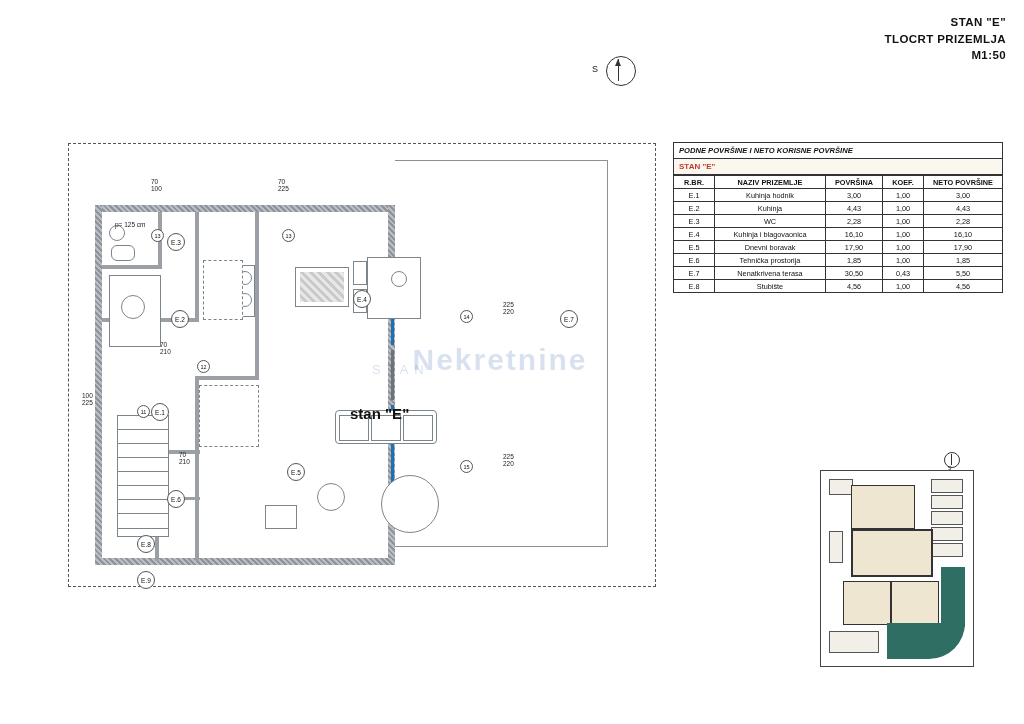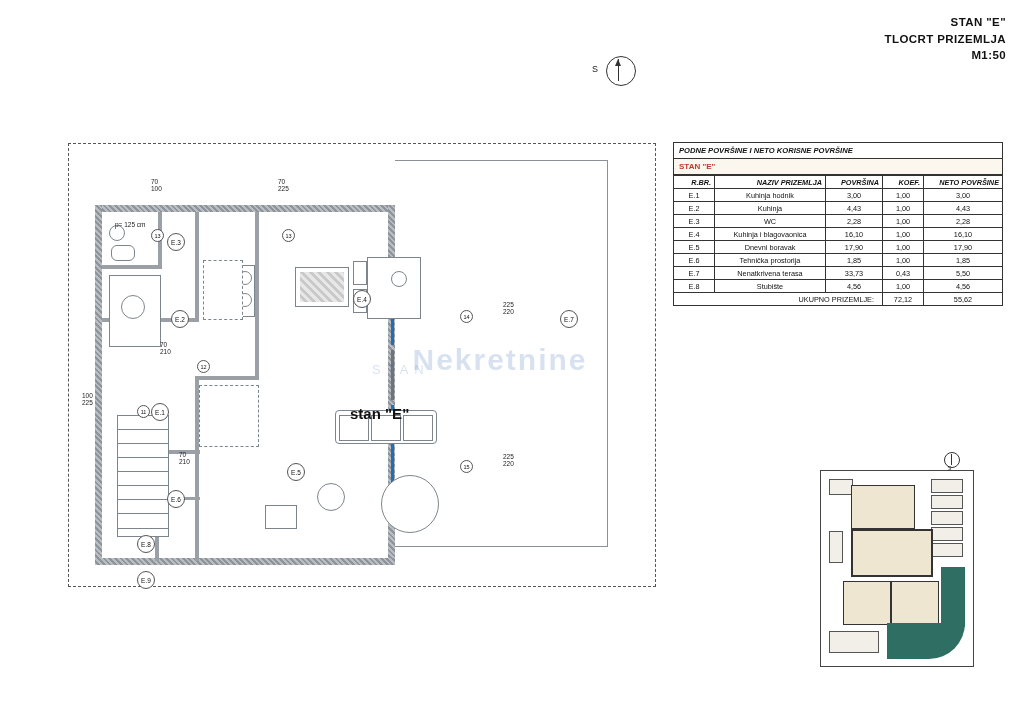--- a/index.html
+++ b/index.html
@@ -34,21 +34,21 @@
   .ctag{position:absolute;border:1px solid #555;border-radius:50%;width:11px;height:11px;font-size:5.5px;display:flex;align-items:center;justify-content:center;background:#fff;color:#111;}
   .stanE{position:absolute;left:255px;top:200px;font-size:15px;font-weight:700;color:#111;}
 
   
   .legend{position:absolute;left:673px;top:142px;width:330px;font-size:7.6px;color:#111;}
   .legend .hdr{border:1px solid #333;padding:3px 5px;font-style:italic;font-weight:700;font-size:7.6px;background:#fff;}
   .legend .stan{border:1px solid #333;border-top:none;padding:3px 5px;font-weight:700;color:#c0392b;background:#fbf7ee;font-size:8px;}
   .legend .prz{border:1px solid #333;border-top:none;padding:3px 5px;font-style:italic;font-weight:700;}
   .legend table{border-collapse:collapse;width:100%;}
   .legend table td,.legend table th{border:1px solid #333;padding:1.5px 3px;font-size:7.3px;}
-  .legend table th{font-style:italic;font-weight:700;text-align:right;}
+  .legend table th{font-weight:700;text-align:center;}
   .legend table td.c{text-align:center;}
   .legend table td.r{text-align:right;padding-right:8px;}
   .legend table td.name{text-align:center;}
   .legend .total td{font-weight:400;}
 
   
   .site{position:absolute;left:820px;top:470px;width:152px;height:195px;border:1px solid #444;background:#fff;}
   .site .blk{position:absolute;border:1px solid #555;background:#f2efe9;}
   .site .dark{position:absolute;background:#2f6f63;}
   .site .hl{position:absolute;border:1px solid #333;background:#efe6d2;}
@@ -181,21 +181,21 @@
   <div class="wm">Nekretnine</div>
   <div class="wm2">STAN</div>
 
   <div class="legend">
     <div class="hdr">PODNE POVRŠINE I NETO KORISNE POVRŠINE</div>
     <div class="stan">STAN "E"</div>
     <table>
       <thead>
         <tr>
           <th style="width:34px;">R.BR.</th>
-          <th>NAZIV PRIZEMLJA</th>
+          <th>NAZIV PRIZEMLJE</th>
           <th style="width:50px;">POVRŠINA</th>
           <th style="width:34px;">KOEF.</th>
           <th style="width:72px;">NETO POVRŠINE</th>
         </tr>
       </thead>
       <tbody>
         <tr>
           <td class="c">E.1</td>
           <td class="name">Kuhinja hodnik</td>
           <td class="c">3,00</td>
@@ -233,35 +233,30 @@
         <tr>
           <td class="c">E.6</td>
           <td class="name">Tehnička prostorija</td>
           <td class="c">1,85</td>
           <td class="c">1,00</td>
           <td class="c">1,85</td>
         </tr>
         <tr>
           <td class="c">E.7</td>
           <td class="name">Nenatkrivena terasa</td>
-          <td class="c">33,73</td>
+          <td class="c">30,50</td>
           <td class="c">0,43</td>
           <td class="c">5,50</td>
         </tr>
         <tr>
           <td class="c">E.8</td>
           <td class="name">Stubište</td>
           <td class="c">4,56</td>
           <td class="c">1,00</td>
           <td class="c">4,56</td>
-        </tr>
-        <tr class="total">
-          <td class="r" colspan="3">UKUPNO PRIZEMLJE:</td>
-          <td class="c">72,12</td>
-          <td class="c">55,62</td>
         </tr>
       </tbody>
     </table>
   </div>
 
   <div class="site-north">
     <div class="c"></div>
     <div class="n"></div>
     <div class="t">S</div>
   </div>

